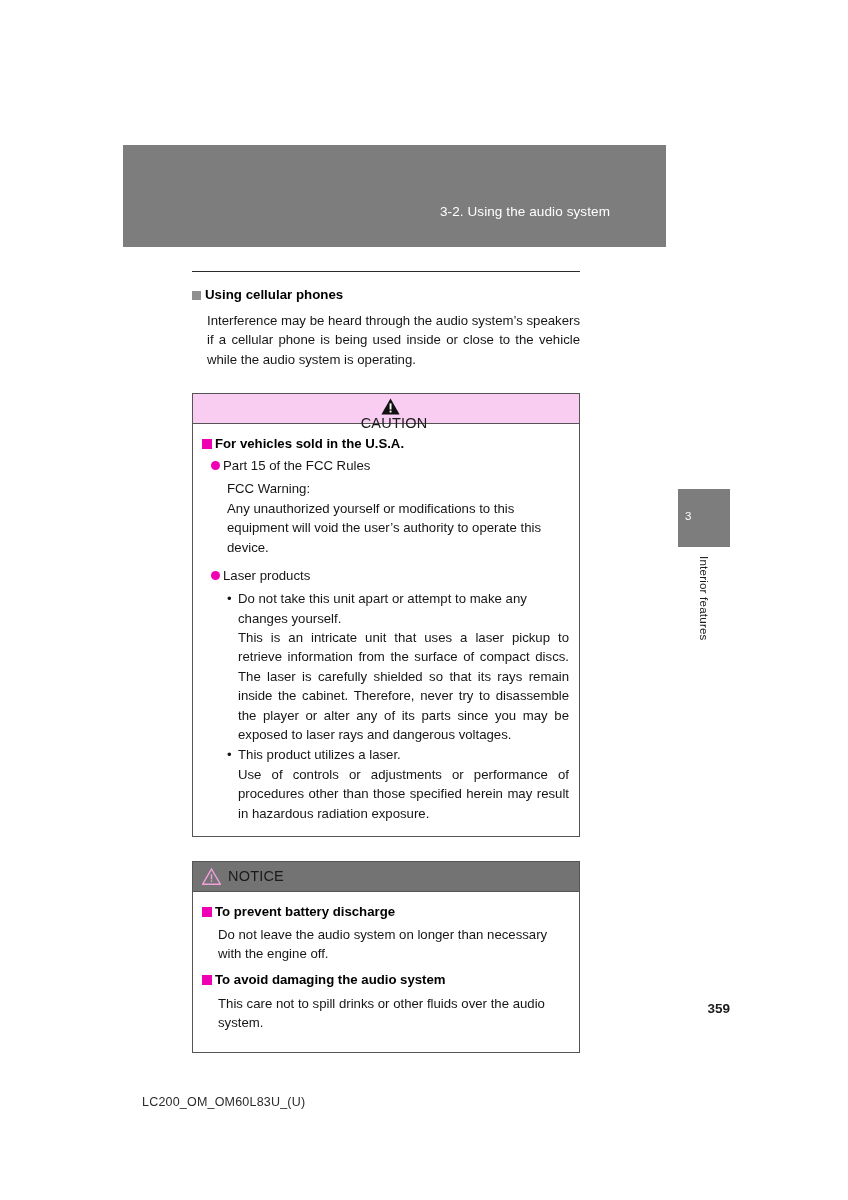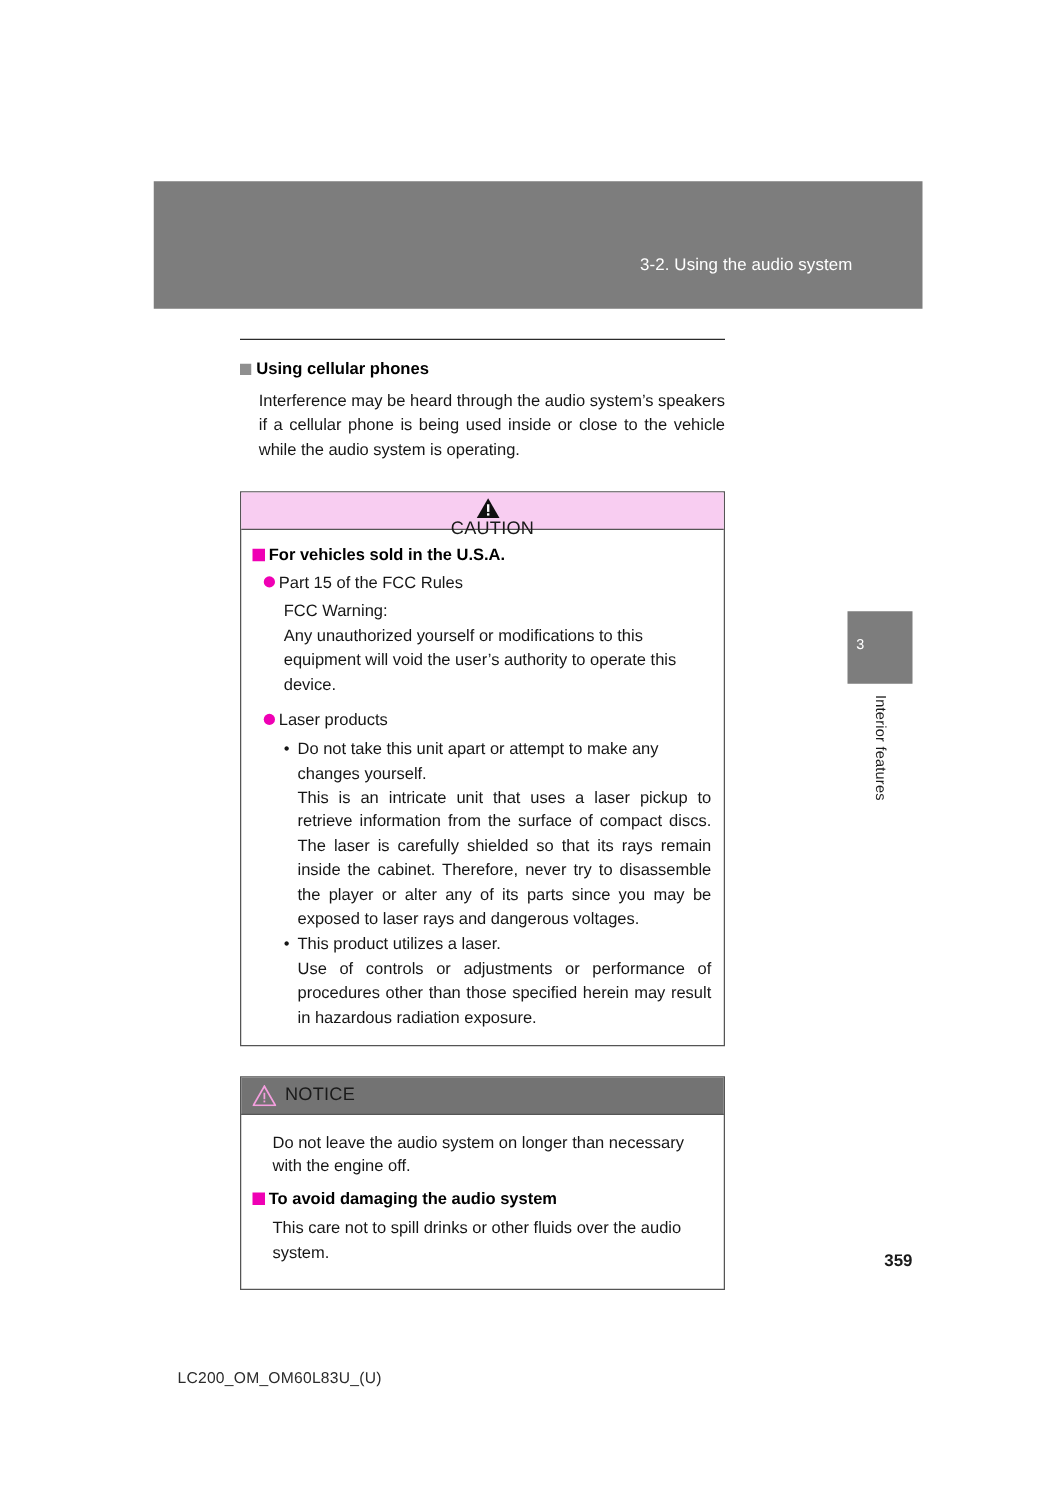--- a/index.html
+++ b/index.html
@@ -14,21 +14,21 @@
     font-family: "Liberation Sans", sans-serif;
     color: #1a1a1a;
     overflow: hidden;
   }
 
   
   .header-bar {
     position: absolute;
     left: 123px;
     top: 145px;
-    width: 615px;
+    width: 543px;
     height: 102px;
     background: #7d7d7d;
   }
   .header-bar-title {
     position: absolute;
     right: 56px;
     bottom: 28px;
     color: #ffffff;
     font-size: 13.5px;
     letter-spacing: 0.1px;
@@ -281,20 +281,24 @@
     <div class="alert-head notice">
       <svg class="tri" width="19" height="17" viewBox="0 0 19 17">
         <polygon points="9.5,1.0 18.3,16.2 0.7,16.2" fill="none" stroke="#f49ede" stroke-width="1.4"></polygon>
         <rect x="8.8" y="6.2" width="1.4" height="5.2" fill="#f49ede"></rect>
         <rect x="8.8" y="12.4" width="1.4" height="1.5" fill="#f49ede"></rect>
       </svg>
       <span class="alert-title">NOTICE</span>
     </div>
     <div class="alert-body">
 
+      <div class="bullet-head">
+        <span class="sq-magenta"></span>
+        <span>To prevent battery discharge</span>
+      </div>
       <div class="notice-body-text">Do not leave the audio system on longer than necessary with the engine off.</div>
 
       <div class="bullet-head">
         <span class="sq-magenta"></span>
         <span>To avoid damaging the audio system</span>
       </div>
       <div class="notice-body-text">This care not to spill drinks or other fluids over the audio system.</div>
 
     </div>
   </div>

